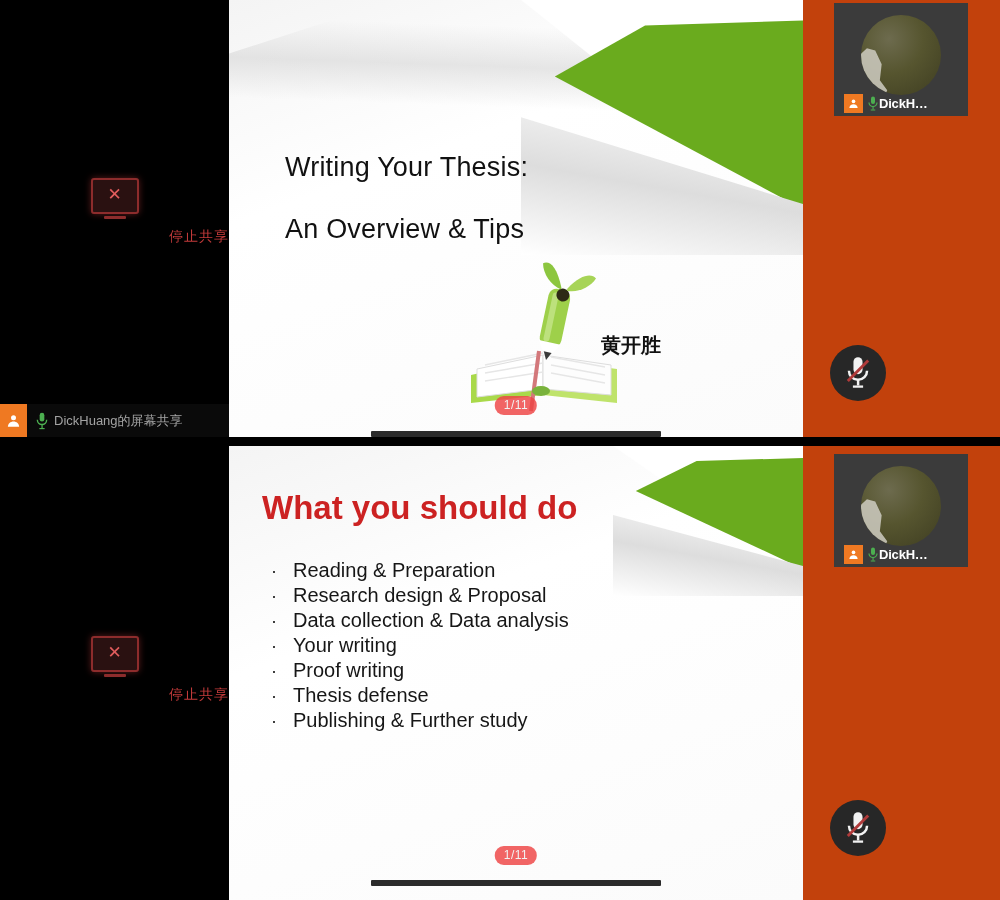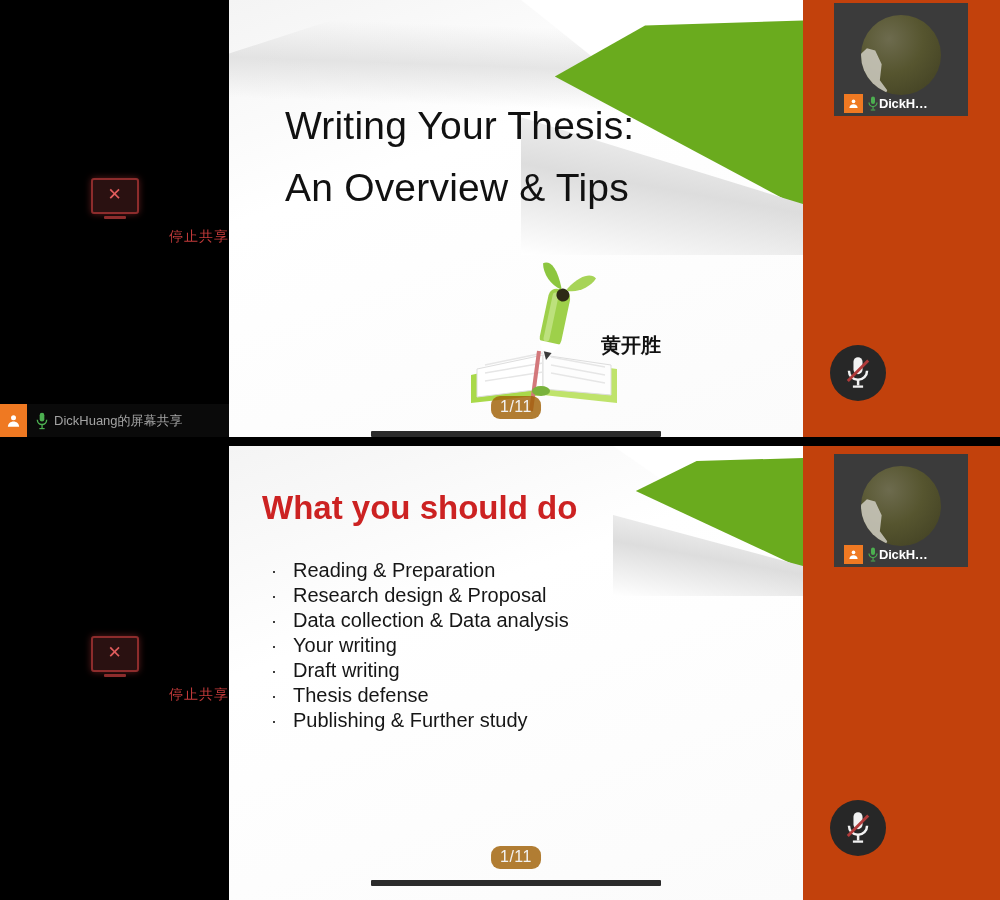--- a/index.html
+++ b/index.html
@@ -146,24 +146,25 @@
     right: 0; top: 0;
     width: 100%; height: 100%;
     background: linear-gradient(190deg, #ffffff 35%, #dddddd 70%, #ffffff 100%);
     clip-path: polygon(0 46%, 100% 80%, 100% 100%, 0 100%);
     filter: drop-shadow(0 -2px 3px rgba(0,0,0,.15));
   }
 
   .slide-title {
     position: absolute;
     color: #111;
-    font-size: 39px;
+    font-size: 27px;
     font-weight: 400;
     letter-spacing: .2px;
     white-space: nowrap;
+    margin-top: 48px;
   }
   .slide-author {
     position: absolute;
     color: #111;
     font-size: 20px;
     font-weight: 700;
     font-family: "DejaVu Sans", "Liberation Sans", sans-serif;
   }
 
   
@@ -171,23 +172,23 @@
     position: absolute;
     left: 232px; top: 243px;
     width: 175px; height: 175px;
   }
 
   
   .page-badge {
     position: absolute;
     left: 50%;
     transform: translateX(-50%);
-    background: #a16207;
+    background: #ef4444;
     color: #f0f0f0;
-    font-size: 16px;
+    font-size: 12px;
     padding: 2px 9px 3px 9px;
     border-radius: 9px;
     opacity: .82;
     letter-spacing: .5px;
     text-align: right;
   }
   .scroll-bar {
     position: absolute;
     left: 50%;
     transform: translateX(-50%);
@@ -414,21 +415,21 @@
         <div class="sheet-b"></div>
       </div>
 
       <div class="slide-heading" style="left:33px; top:43px;">What you should do</div>
 
       <ul class="bullet-list">
         <li><span class="dot">·</span><span>Reading &amp; Preparation</span></li>
         <li><span class="dot">·</span><span>Research design &amp; Proposal</span></li>
         <li><span class="dot">·</span><span>Data collection &amp; Data analysis</span></li>
         <li><span class="dot">·</span><span>Your writing</span></li>
-        <li><span class="dot">·</span><span>Draft writing</span></li>
+        <li><span class="dot">·</span><span>Proof writing</span></li>
         <li><span class="dot">·</span><span>Thesis defense</span></li>
         <li><span class="dot">·</span><span>Publishing &amp; Further study</span></li>
       </ul>
 
       <div class="page-badge" style="top:400px;">1/11</div>
       <div class="scroll-bar" style="top:434px;"></div>
     </div>
 
     <div class="right-col">
       <div class="video-tile" style="top:8px;">

